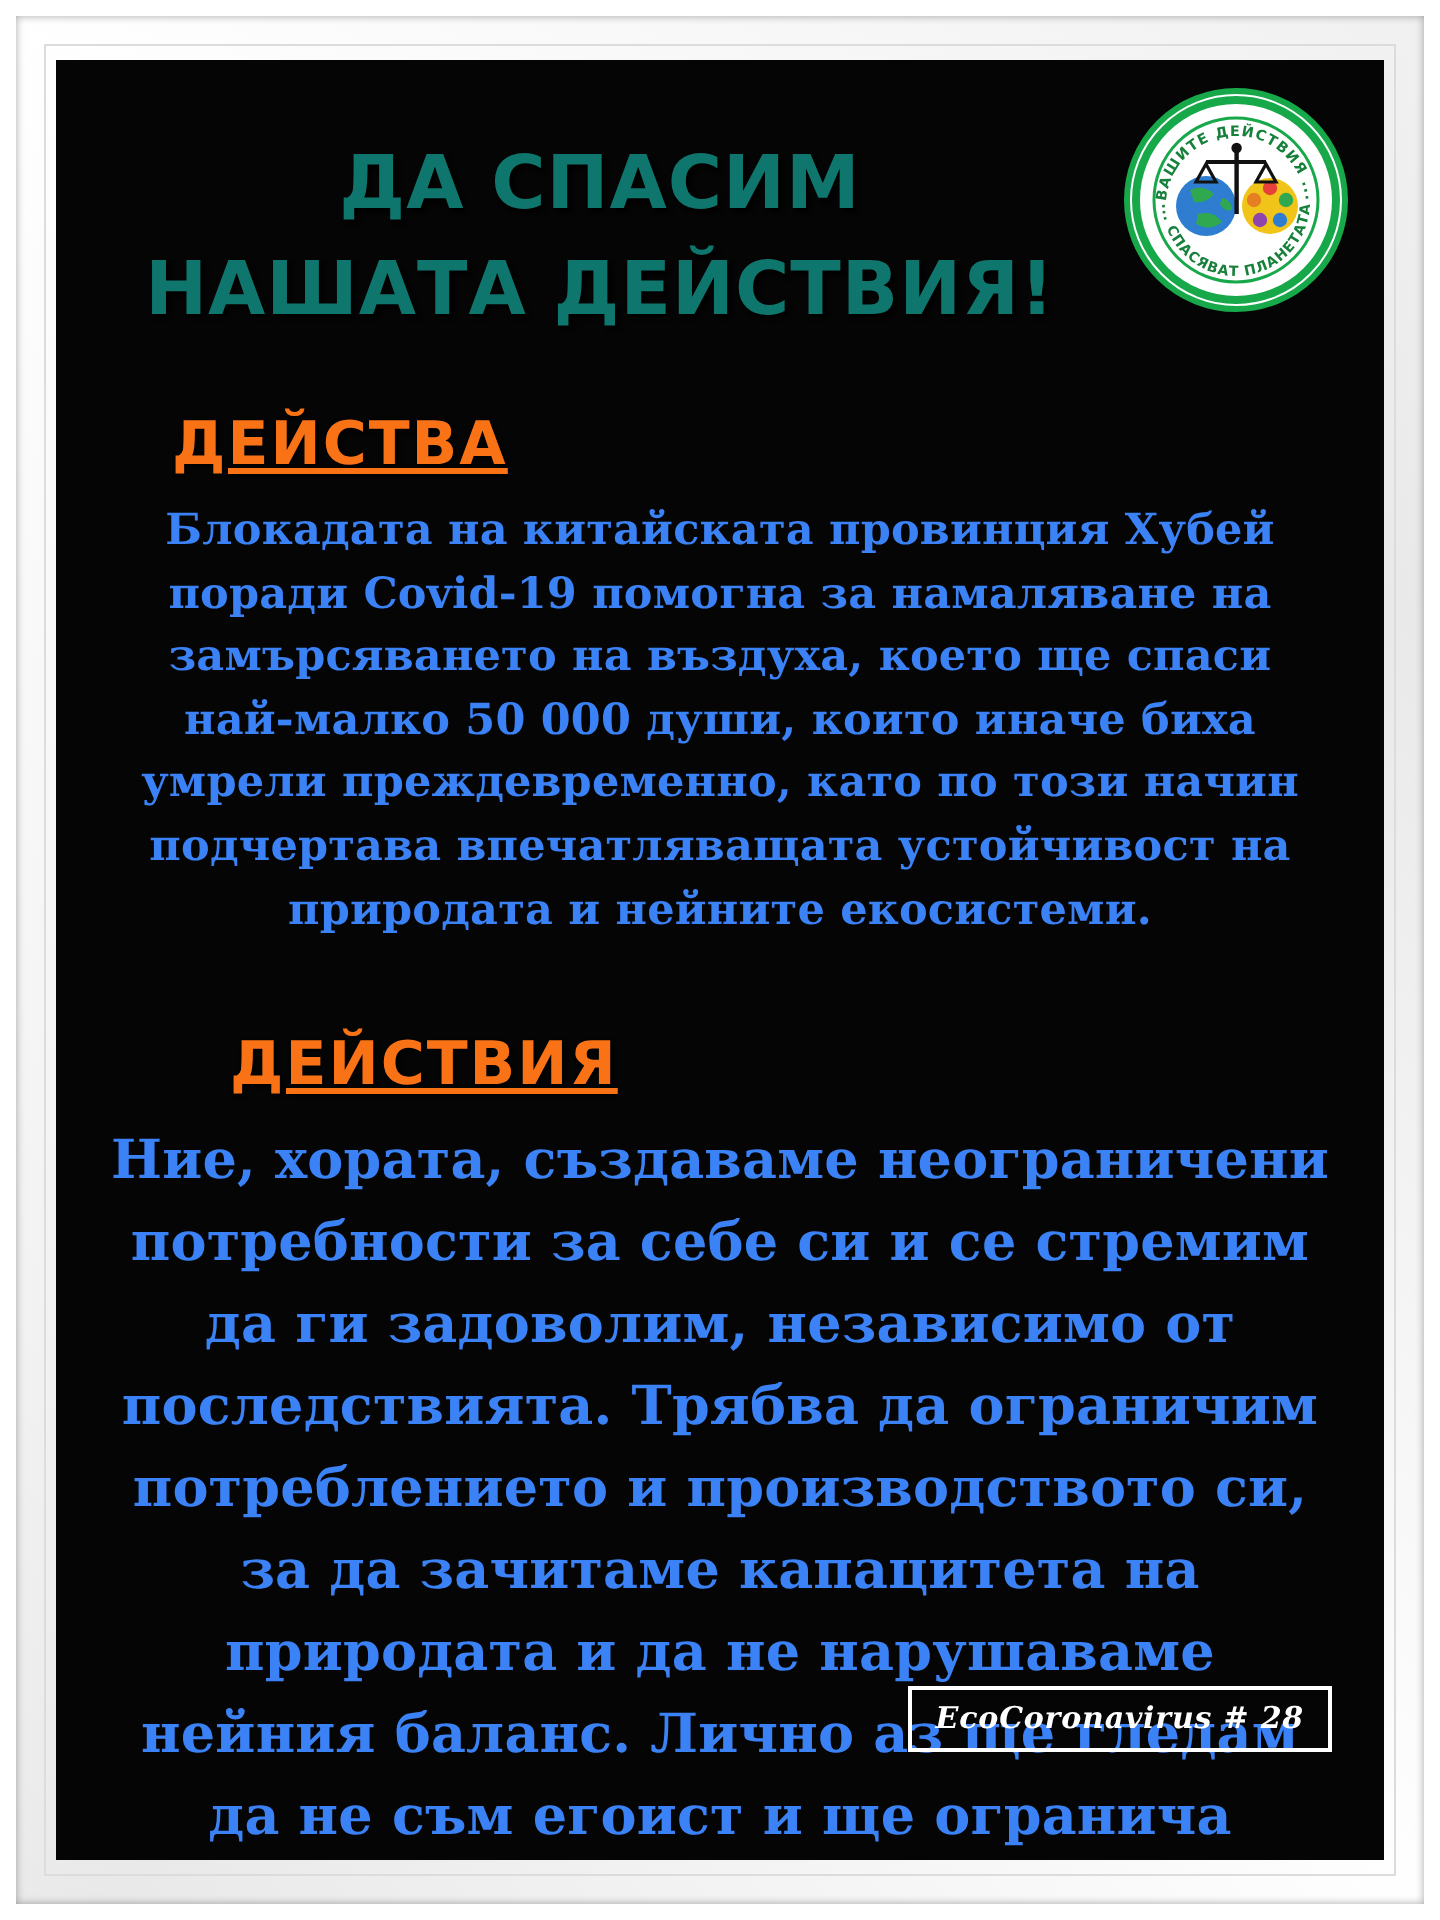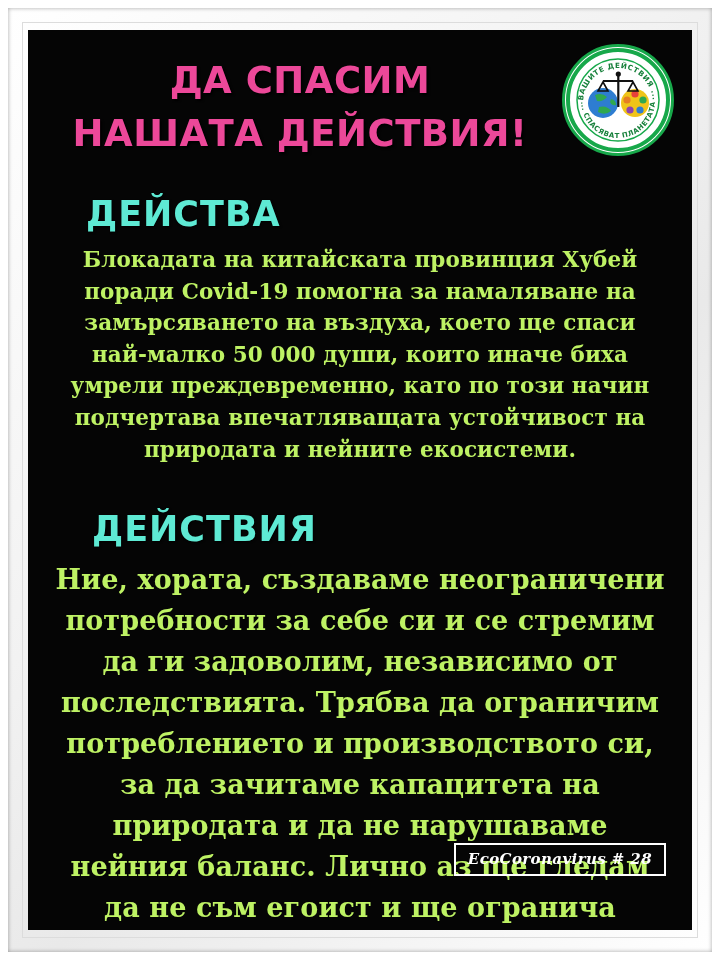--- a/index.html
+++ b/index.html
@@ -57,51 +57,52 @@
     border-radius: 50%;
     background: #ffffff;
     border: 3px solid #17a84a;
     box-sizing: border-box;
     overflow: hidden;
   }
   .logo svg { display: block; }
 
   
   .title {
-    margin: 15px 0 0 0;
+    margin: 26px 0 0 0;
     padding-right: 120px;
     text-align: center;
-    color: #ec4899;
+    color: #0f766e;
     font-family: "DejaVu Sans", sans-serif;
     font-weight: bold;
     font-size: 37px;
     line-height: 1.42;
     letter-spacing: 0.5px;
     text-shadow: 2px 2px 2px rgba(0,0,0,0.9);
   }
   .title .line { display: block; }
 
   
   .section-heading {
-    color: #5eead4;
+    color: #f97316;
     font-family: "DejaVu Sans", sans-serif;
     font-weight: bold;
-    font-size: 35px;
+    font-size: 30px;
     letter-spacing: 1px;
     margin: 34px 0 10px 36px;
     text-shadow: 1px 1px 2px rgba(0,0,0,0.9);
+    text-decoration: underline;
   }
   .section-heading.second {
     margin-top: 44px;
-    margin-left: 42px;
+    margin-left: 65px;
   }
 
   
   .body-text {
-    color: #bef264;
+    color: #3b82f6;
     font-family: "DejaVu Serif", serif;
     font-weight: bold;
     font-size: 21.5px;
     line-height: 1.47;
     text-align: center;
     margin: 0 4px;
     letter-spacing: 0.1px;
   }
   .body-text.second {
     font-size: 27px;

